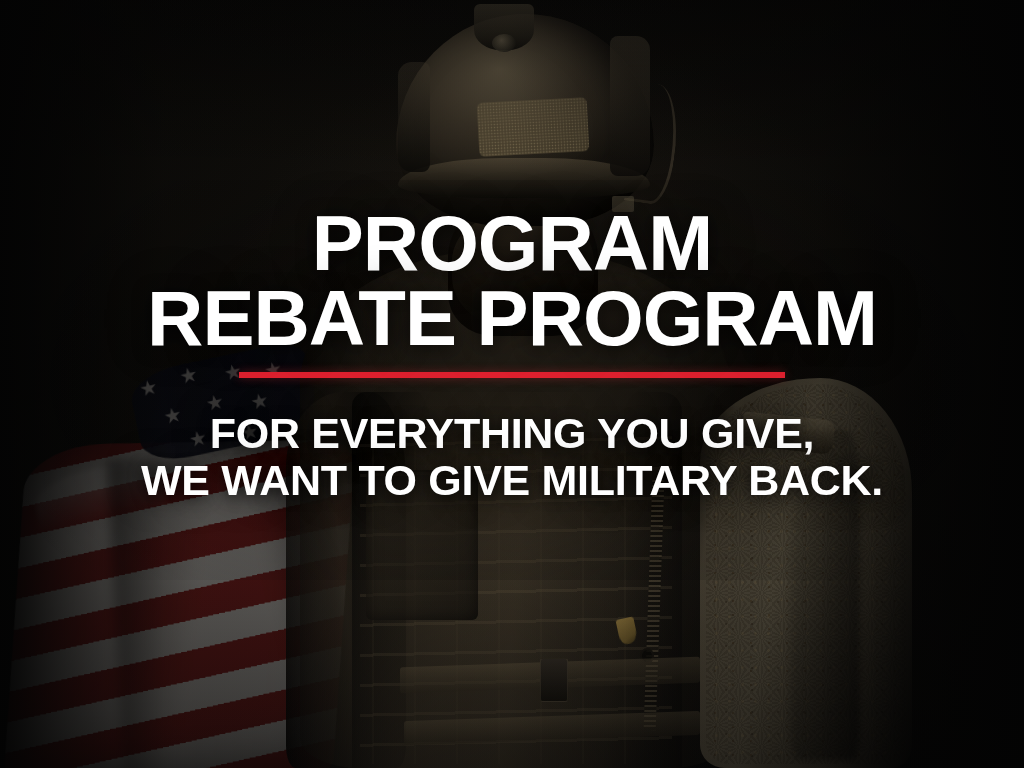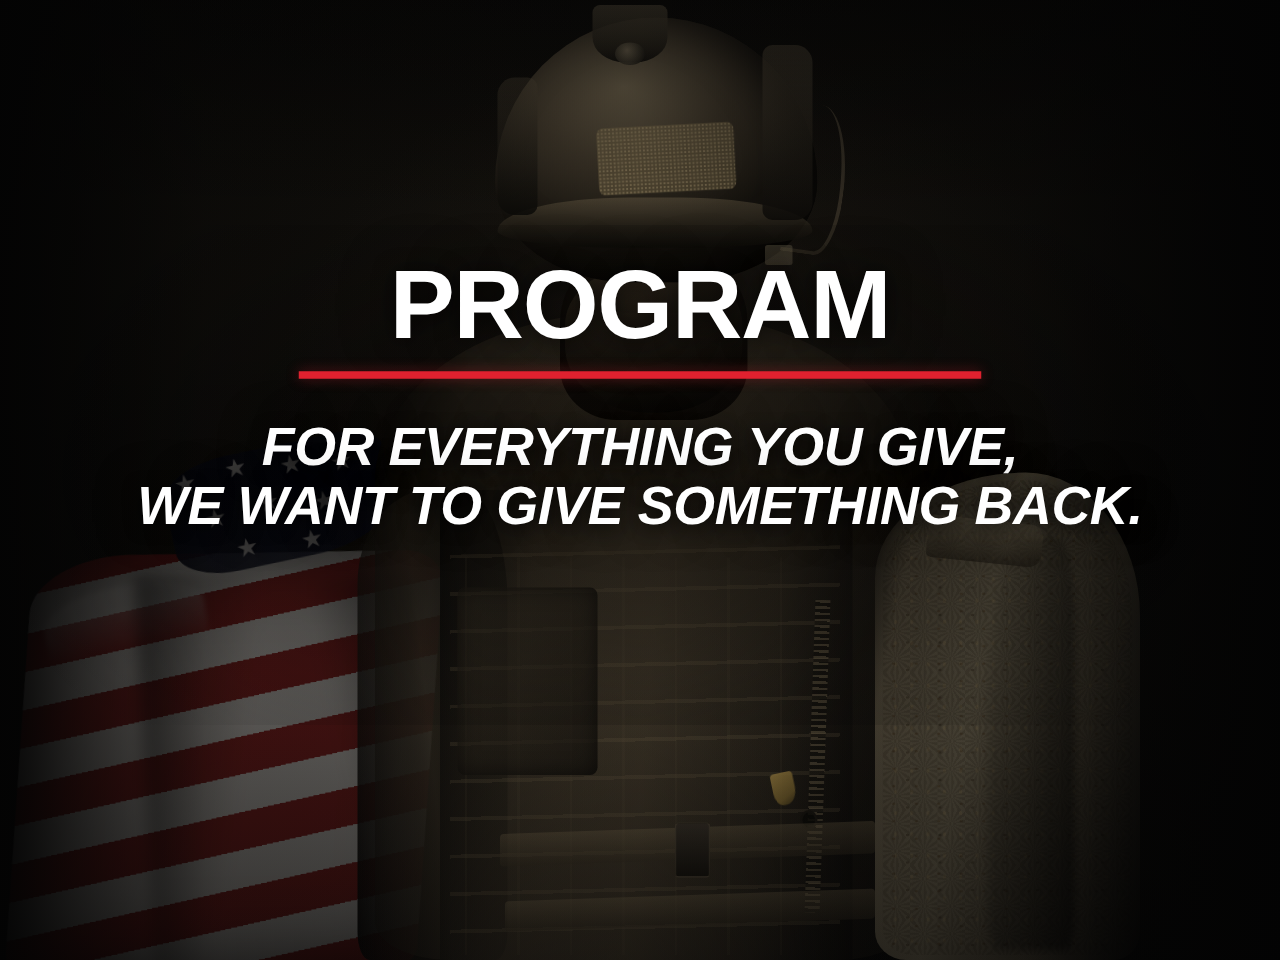--- a/index.html
+++ b/index.html
@@ -327,21 +327,21 @@
   .subhead {
     color:#fff;
     font-weight:bold;
     font-size:43px;
     line-height:1.10;
     letter-spacing:-0.3px;
     margin-top:32px;
     text-shadow:0 2px 14px rgba(0,0,0,0.7), 0 0 34px rgba(0,0,0,0.5);
     white-space:nowrap;
   }
-  .subhead span { display:block;font-style:italic; }
+  .subhead span { display:block; }
 </style>
 </head>
 <body>
 
 <div class="banner">
 
   <div class="photo">
     <div class="photo-base"></div>
 
     <div class="flag">
@@ -394,23 +394,24 @@
     <div class="helmet-tag"></div>
 
     <div class="photo-shade"></div>
     <div class="photo-text-scrim"></div>
   </div>
 
   <div class="content">
 
     <h1 class="headline">
       <span class="l1">PROGRAM</span>
+      <span class="l2">REBATE PROGRAM</span>
     </h1>
 
     <div class="divider" style="background: rgb(224, 33, 47);"></div>
 
     <h2 class="subhead">
       <span>FOR EVERYTHING YOU GIVE,</span>
-      <span>WE WANT TO GIVE SOMETHING BACK.</span>
+      <span>WE WANT TO GIVE MILITARY BACK.</span>
     </h2>
 
   </div>
 </div>
 
 </body></html>

